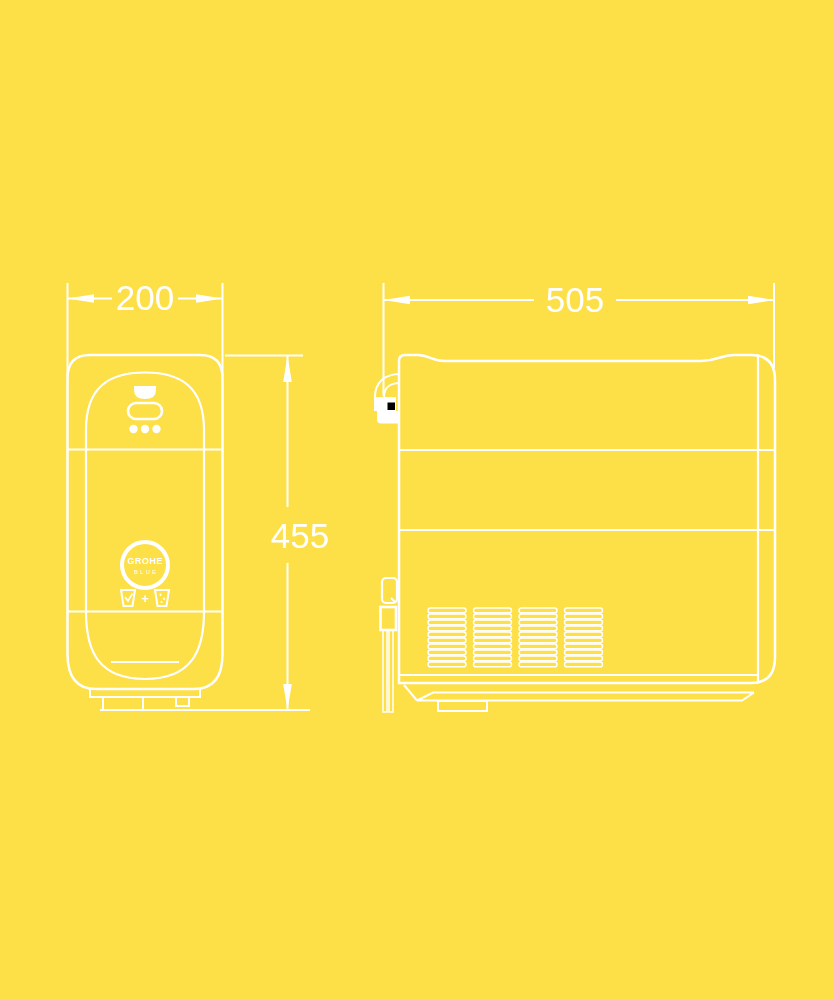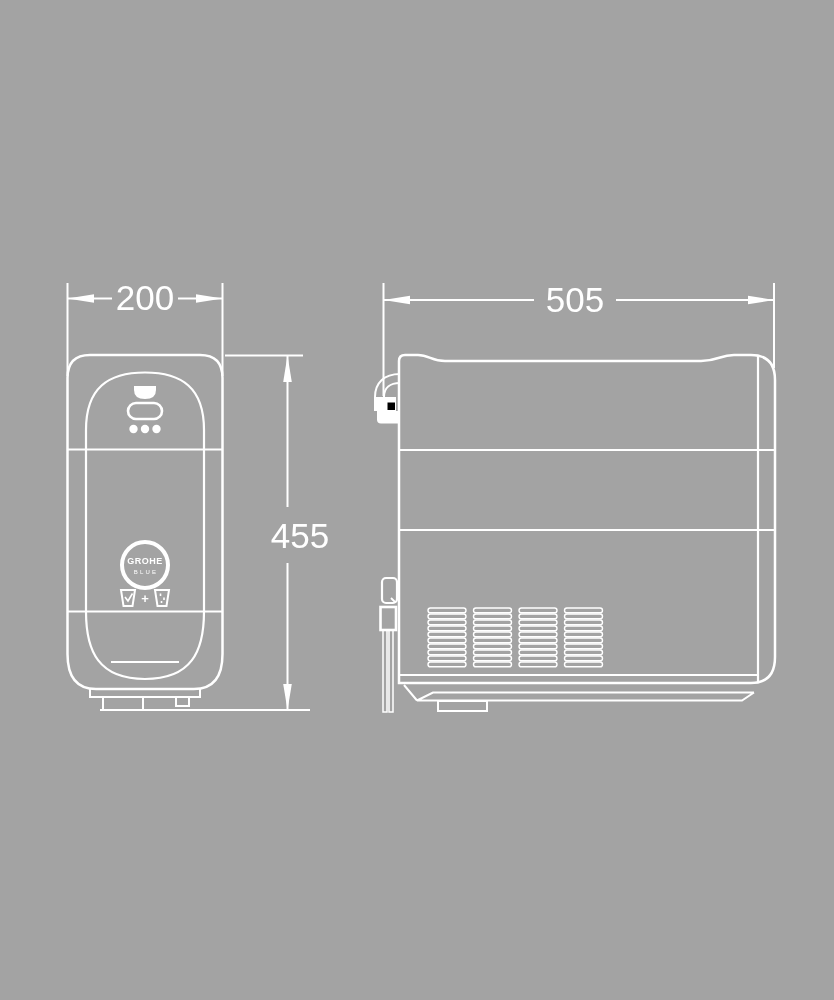--- a/index.html
+++ b/index.html
@@ -1,17 +1,17 @@
 <!DOCTYPE html>
 <html><head>
 <meta charset="utf-8">
 <style>
   html,body{margin:0;padding:0;background:#000;}
   #canvas{
-    position:relative;width:834px;height:1000px;background:#a3a3a3;overflow:hidden;
+    position:relative;width:834px;height:1000px;background:#fde047;overflow:hidden;
     font-family:"Liberation Sans", sans-serif;
   }
   svg{position:absolute;left:0;top:0;}
   text{fill:#fff;}
   .dim-label{font-size:35px;fill:#fff;}
   .logo-top{font-size:9px;font-weight:bold;letter-spacing:.5px;}
   .logo-bottom{font-size:6px;letter-spacing:2.2px;}
   .plus{font-size:13px;font-weight:bold;}
 </style>
 </head>

